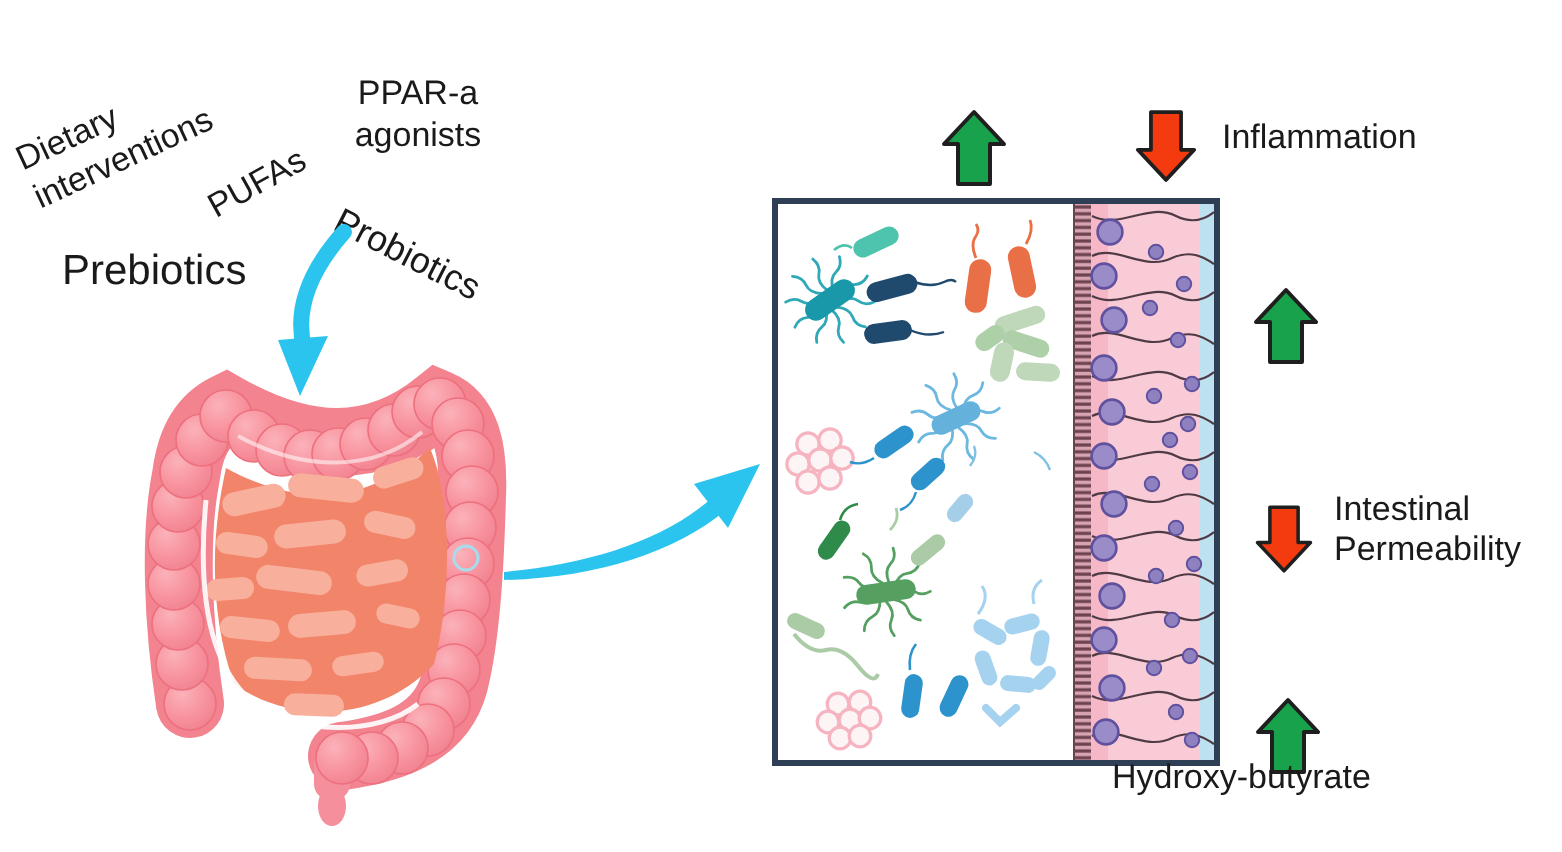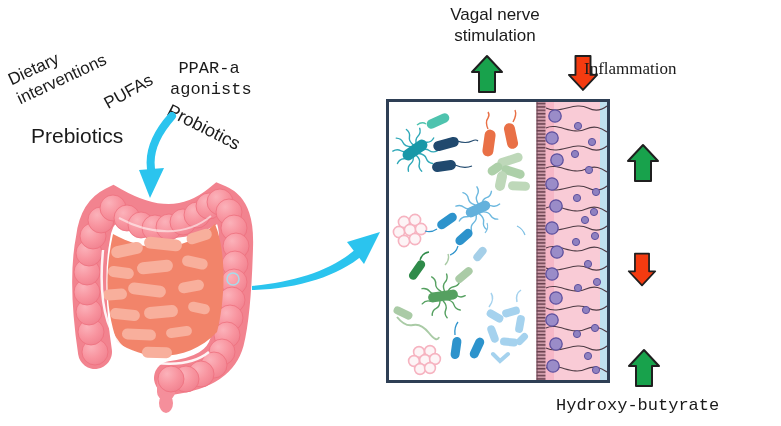--- a/index.html
+++ b/index.html
@@ -20,21 +20,21 @@
 </head>
 <body>
 
 <div class="canvas">
 
   <div class="lbl rot" style="left:8px;top:44px;width:118px;transform:rotate(-25deg);">Dietary
 interventions</div>
 
   <div class="lbl rot" style="left:102px;top:81px;transform:rotate(-29deg);">PUFAs</div>
 
-  <div class="lbl center" style="left:170px;top:58px;width:78px;font-family:Liberation Mono, monospace;">PPAR-a
+  <div class="lbl center" style="left:170px;top:36px;width:78px;">PPAR-a
 agonists</div>
 
   <div class="lbl" style="left:31px;top:125px;font-size:21px;">Prebiotics</div>
 
   <div class="lbl rot" style="left:164px;top:117px;font-size:18px;transform:rotate(27deg);">Probiotics</div>
 
   <svg class="abs" style="left:134px;top:112px;" width="54" height="92" viewBox="0 0 54 92">
     <path d="M38,4 C22,22 13,42 18,62" stroke="#2BC4EE" stroke-width="8" fill="none" stroke-linecap="round"></path>
     <polygon points="5,58 30,56 16,86" fill="#2BC4EE"></polygon>
   </svg>
@@ -300,39 +300,39 @@
             <circle cx="25" cy="259" r="5.4"></circle>
           <circle cx="36" cy="258" r="5.4"></circle>
             <circle cx="46" cy="257" r="5.4"></circle>
             <circle cx="31" cy="267" r="5.4"></circle>
           <circle cx="41" cy="266" r="5.4"></circle>
         </g>
       </g>
     </svg>
   </div>
 
-  <div class="lbl center" style="left:428px;top:4px;width:134px;">Vagal nerve
-stimulation</div>
 
   <svg class="abs" style="left:469px;top:54px;" width="36" height="40" viewBox="0 0 34 40">
     <polygon points="17,2 32,18 25,18 25,38 9,38 9,18 2,18" fill="#18A24C" stroke="#1f1f1f" stroke-width="2" stroke-linejoin="round"></polygon>
   </svg>
 
   <svg class="abs" style="left:567px;top:53px;" width="32" height="40" viewBox="0 0 34 40">
     <polygon points="17,38 2,22 9,22 9,2 25,2 25,22 32,22" fill="#F43B10" stroke="#1f1f1f" stroke-width="2" stroke-linejoin="round"></polygon>
   </svg>
 
-  <div class="lbl" style="left:584px;top:58px;font-family:Liberation Serif, serif;">Inflammation</div>
+  <div class="lbl" style="left:611px;top:58px;">Inflammation</div>
 
   <svg class="abs" style="left:626px;top:143px;" width="34" height="40" viewBox="0 0 34 40">
     <polygon points="17,2 32,18 25,18 25,38 9,38 9,18 2,18" fill="#18A24C" stroke="#1f1f1f" stroke-width="2" stroke-linejoin="round"></polygon>
   </svg>
 
   <svg class="abs" style="left:627px;top:250px;" width="30" height="39" viewBox="0 0 34 40">
     <polygon points="17,38 2,22 9,22 9,2 25,2 25,22 32,22" fill="#F43B10" stroke="#1f1f1f" stroke-width="2" stroke-linejoin="round"></polygon>
   </svg>
+  <div class="lbl" style="left:667px;top:245px;line-height:20px;">Intestinal
+Permeability</div>
 
   <svg class="abs" style="left:627px;top:348px;" width="34" height="40" viewBox="0 0 34 40">
     <polygon points="17,2 32,18 25,18 25,38 9,38 9,18 2,18" fill="#18A24C" stroke="#1f1f1f" stroke-width="2" stroke-linejoin="round"></polygon>
   </svg>
-  <div class="lbl" style="left:556px;top:395px;font-family:Liberation Mono, monospace;">Hydroxy-butyrate</div>
+  <div class="lbl" style="left:556px;top:378px;">Hydroxy-butyrate</div>
 
 </div>
 
 </body></html>

